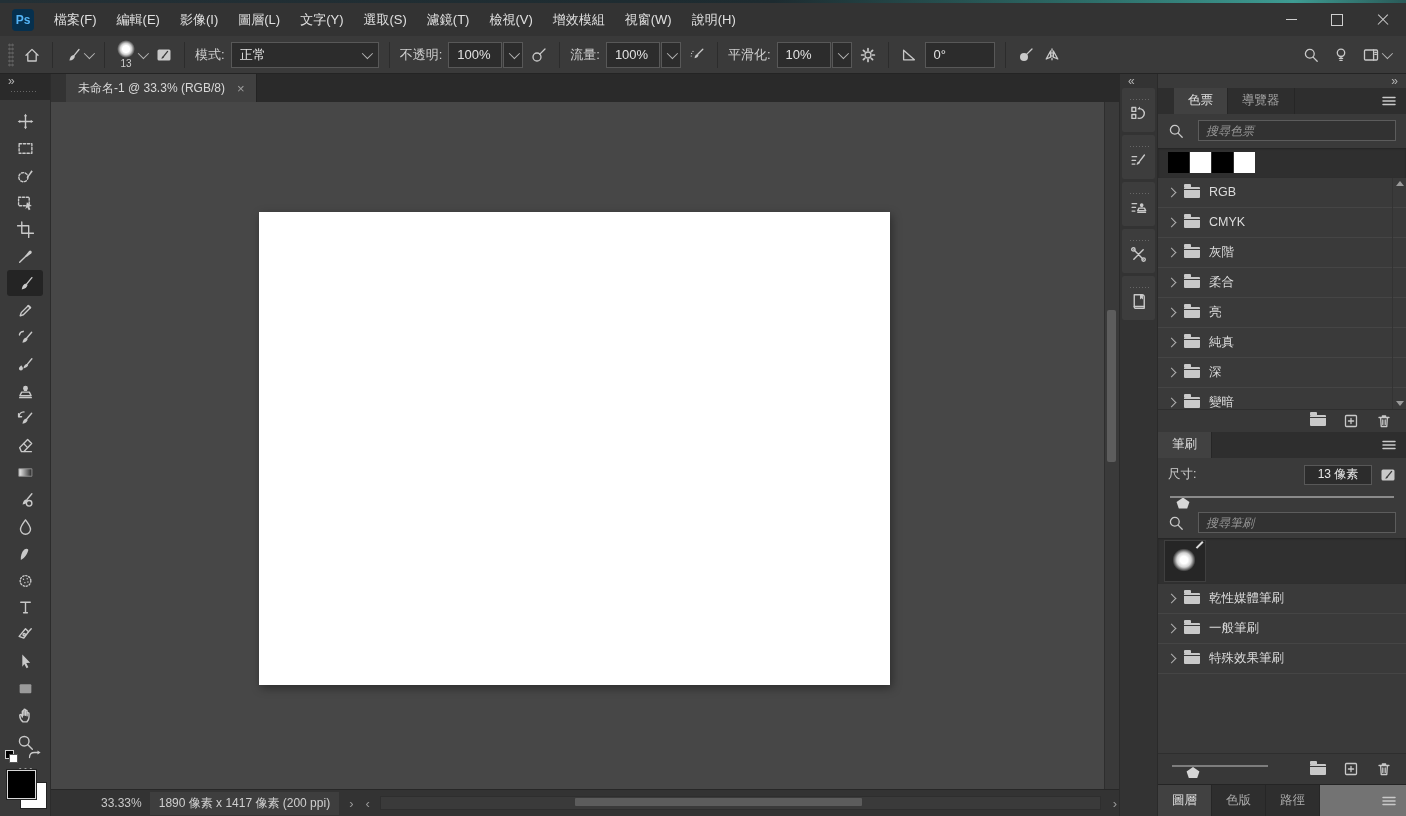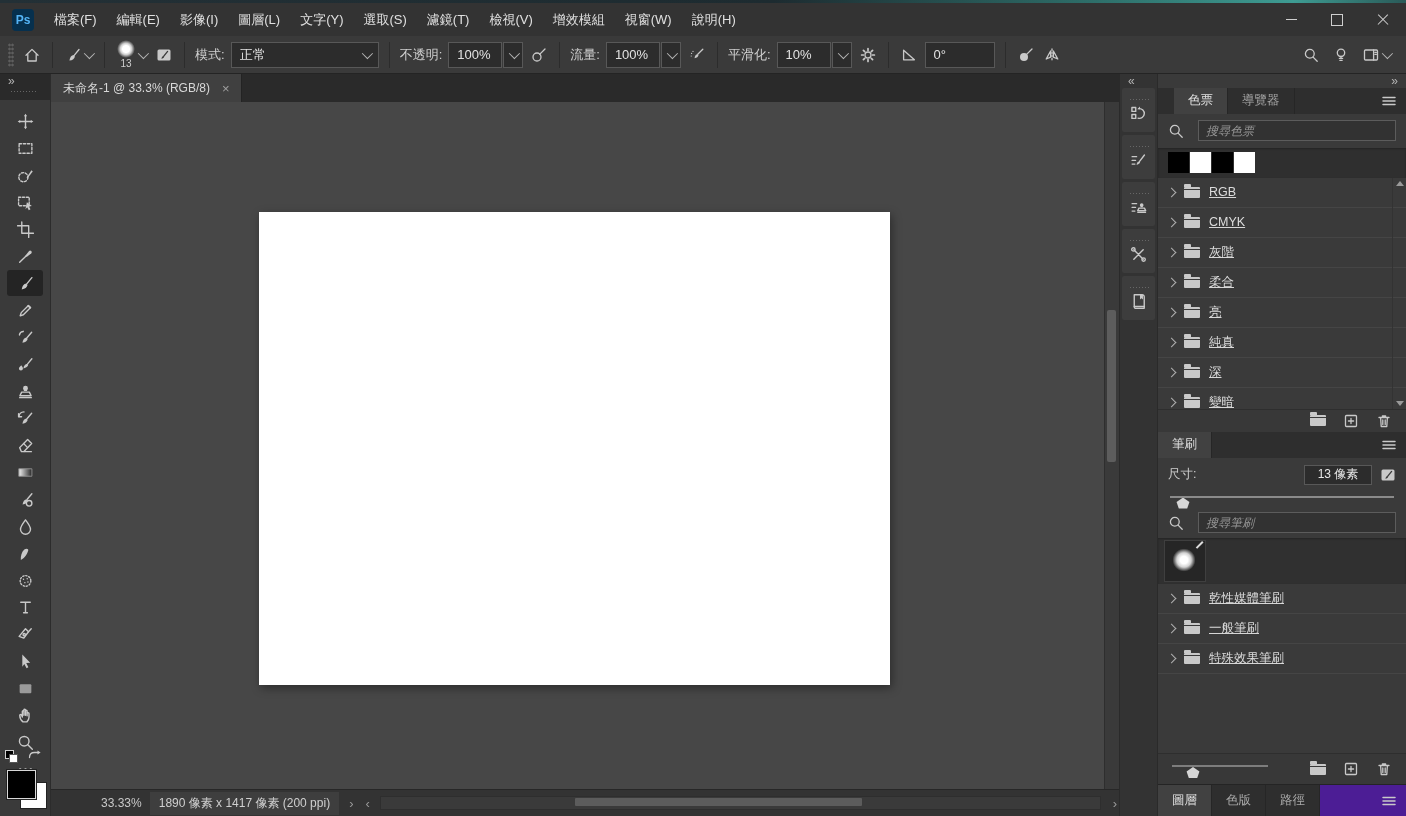--- a/index.html
+++ b/index.html
@@ -64,21 +64,21 @@
   .bg-swatch{position:absolute;left:13px;top:12px;width:25px;height:25px;background:#fff;border:1px solid #222;}
   .fg-swatch{position:absolute;left:0;top:0;width:27px;height:27px;background:#000;border:1.6px solid #d8d8d8;outline:1px solid #222;}
   .mini-colors{position:absolute;bottom:52px;left:5px;width:40px;height:14px;}
   .mini-default{position:absolute;left:0;top:0;width:12px;height:12px;}
   .mini-default .b{position:absolute;left:0;top:0;width:7px;height:7px;background:#000;border:1px solid #cfcfcf;}
   .mini-default .w{position:absolute;left:4px;top:4px;width:7px;height:7px;background:#fff;border:1px solid #555;}
   .mini-swap{position:absolute;right:2px;top:-2px;}
 
   
   .center-col{flex:1;display:flex;flex-direction:column;min-width:0;}
-  .tabbar{height:28px;background:#2a2a2a;display:flex;align-items:stretch;}
+  .tabbar{height:28px;background:#2a2a2a;display:flex;align-items:stretch;margin-left:15px;}
   .doc-tab{background:#404040;display:flex;align-items:center;padding:0 10px 0 12px;gap:10px;
     font-size:12px;color:#d8d8d8;border-right:1px solid #232323;cursor:default;}
   .doc-close{color:#9f9f9f;font-size:13px;background:none;border:none;padding:0 2px;cursor:default;}
   .canvas-area{flex:1;background:#474747;position:relative;overflow:hidden;}
   .doc-canvas{position:absolute;left:208px;top:110px;width:631px;height:473px;background:#fff;
     box-shadow:2px 3px 9px rgba(0,0,0,.38);}
   .vscroll{position:absolute;right:0;top:0;bottom:0;width:14px;background:#3a3a3a;border-left:1px solid #2e2e2e;}
   .vscroll-thumb{position:absolute;left:2px;top:208px;width:9px;height:152px;background:#5d5d5d;border-radius:2px;}
   .statusbar{height:26px;background:#333;border-top:1px solid #272727;display:flex;align-items:center;
     padding-left:50px;gap:8px;font-size:12px;color:#c8c8c8;}
@@ -105,21 +105,21 @@
   .ptab.active{background:#414141;color:#e0e0e0;}
   .panel-menu{margin-left:auto;background:none;border:none;display:flex;align-items:center;padding:0 9px;cursor:default;}
   .search-row{height:34px;display:flex;align-items:center;gap:14px;padding:0 10px;flex:0 0 auto;}
   .search-row svg{width:14px;height:14px;flex:0 0 auto;}
   .search-input{flex:1;background:#323232;border:1px solid #5c5c5c;height:19px;color:#d6d6d6;
     font-style:italic;font-size:12px;padding:0 7px;outline:none;}
   .search-input::placeholder{color:#969696;font-style:italic;}
   .recent-row{height:30px;background:#2f2f2f;display:flex;align-items:center;gap:1px;padding:0 10px;flex:0 0 auto;box-shadow:inset 0 1px 2px rgba(0,0,0,.25);}
   .swatch{width:21px;height:21px;cursor:default;}
   .plist{flex:1;position:relative;overflow:hidden;}
-  .prow{height:29px;display:flex;align-items:center;gap:9px;padding-left:10px;border-bottom:1px solid #454545;cursor:default;text-decoration:underline;}
+  .prow{height:29px;display:flex;align-items:center;gap:9px;padding-left:10px;border-bottom:1px solid #454545;cursor:default;}
   .chev-r{width:6px;height:6px;border-right:1.3px solid #b0b0b0;border-bottom:1.3px solid #b0b0b0;transform:rotate(-45deg);flex:0 0 auto;}
   .folder-glyph{width:16px;height:11px;background:#c9c9c9;border-radius:1px;position:relative;flex:0 0 auto;}
   .folder-glyph::before{content:'';position:absolute;top:-3px;left:0;width:7px;height:3px;background:#c9c9c9;border-radius:1px 1px 0 0;}
   .folder-glyph::after{content:'';position:absolute;top:2px;left:0;width:100%;height:1px;background:#3a3a3a;}
   .prow-label{font-size:12.5px;color:#dcdcdc;}
   .list-scroll{position:absolute;right:0;top:0;bottom:0;width:14px;border-left:1px solid #333;display:flex;flex-direction:column;justify-content:space-between;align-items:center;padding:3px 0;box-sizing:border-box;}
   .tri-up{width:0;height:0;border-left:4px solid transparent;border-right:4px solid transparent;border-bottom:5px solid #9a9a9a;}
   .tri-down{width:0;height:0;border-left:4px solid transparent;border-right:4px solid transparent;border-top:5px solid #9a9a9a;}
   .panel-actions{height:22px;display:flex;align-items:center;justify-content:flex-end;gap:17px;
     padding:0 14px;border-top:1px solid #2e2e2e;background:#383838;flex:0 0 auto;}
@@ -141,21 +141,21 @@
   .brush-tile{width:40px;height:40px;background:#262626;border:1px solid #3f3f3f;position:relative;cursor:default;}
   .brush-tile-dot{position:absolute;left:7px;top:7px;width:24px;height:24px;border-radius:50%;
     background:radial-gradient(circle,#fff 0 22%,rgba(255,255,255,.8) 42%,rgba(255,255,255,0) 68%);}
   .brush-tile::after{content:'';position:absolute;top:3px;right:1px;width:9px;height:1.6px;background:#dcdcdc;transform:rotate(-45deg);}
   .brushes-filler{flex:1;}
   .brushes-bottom{height:30px;display:flex;align-items:center;gap:17px;padding:0 14px;border-top:1px solid #2e2e2e;background:#383838;flex:0 0 auto;}
   .mini-slider{position:relative;width:96px;height:14px;margin-right:auto;}
   .mini-slider .slider-track{top:3px;background:#7d7d7d;}
   .mini-slider .slider-thumb{top:5px;left:14px;}
 
-  .layers-tabs{height:31px;background:#4c1d95;border-top:1px solid #242424;display:flex;align-items:stretch;flex:0 0 auto;}
+  .layers-tabs{height:31px;background:#737373;border-top:1px solid #242424;display:flex;align-items:stretch;flex:0 0 auto;}
   .layers-tabs .ptab{font-size:12.5px;}
 </style>
 </head>
 <body>
 
 <div id="app">
   <div class="desktop-strip"></div>
 
   <div class="menubar">
     <div class="ps-logo">Ps</div>

